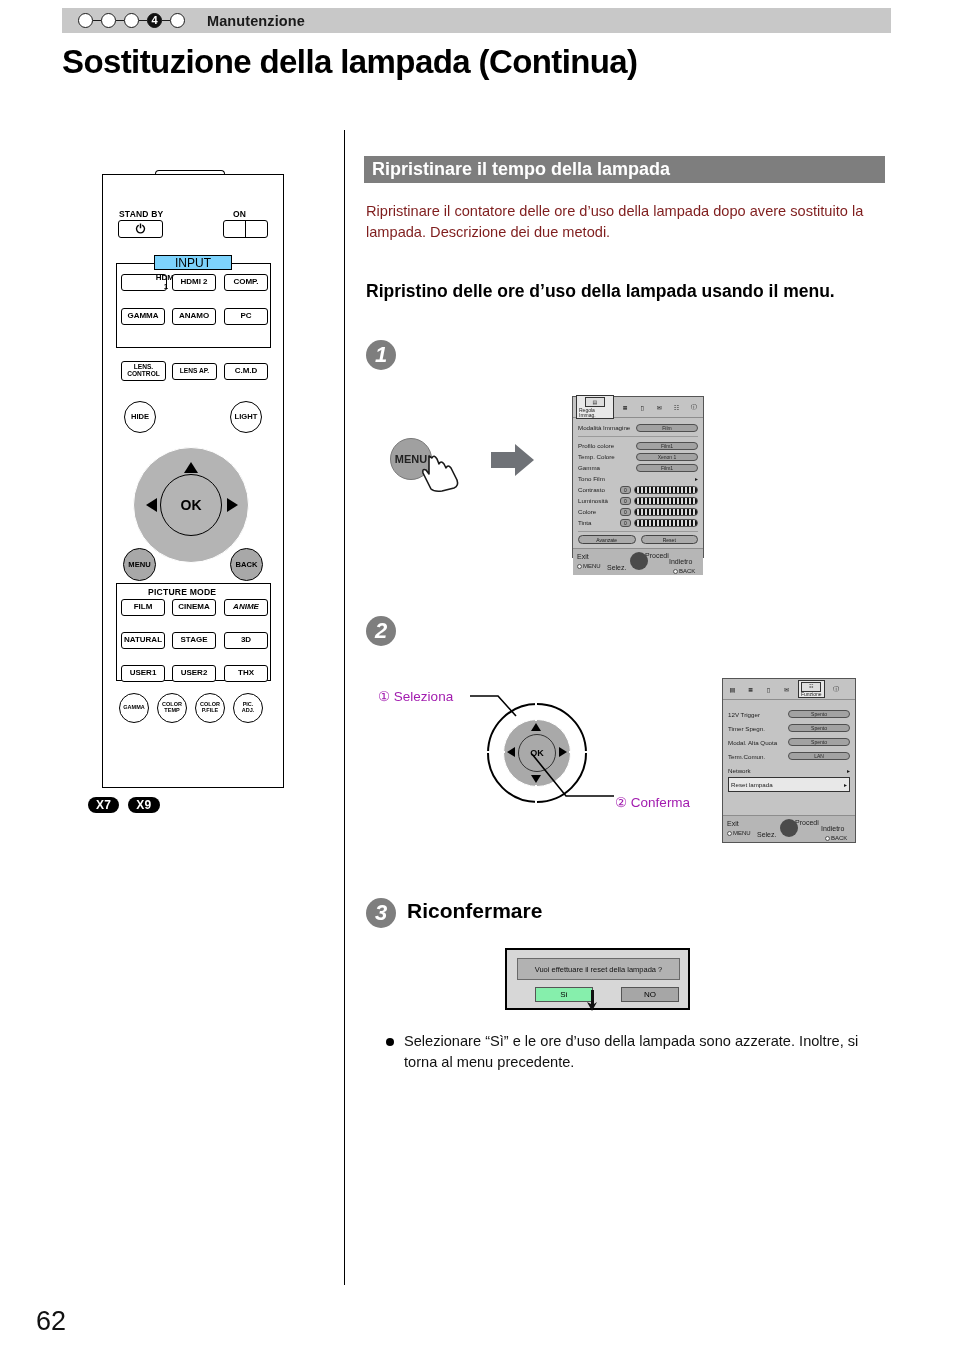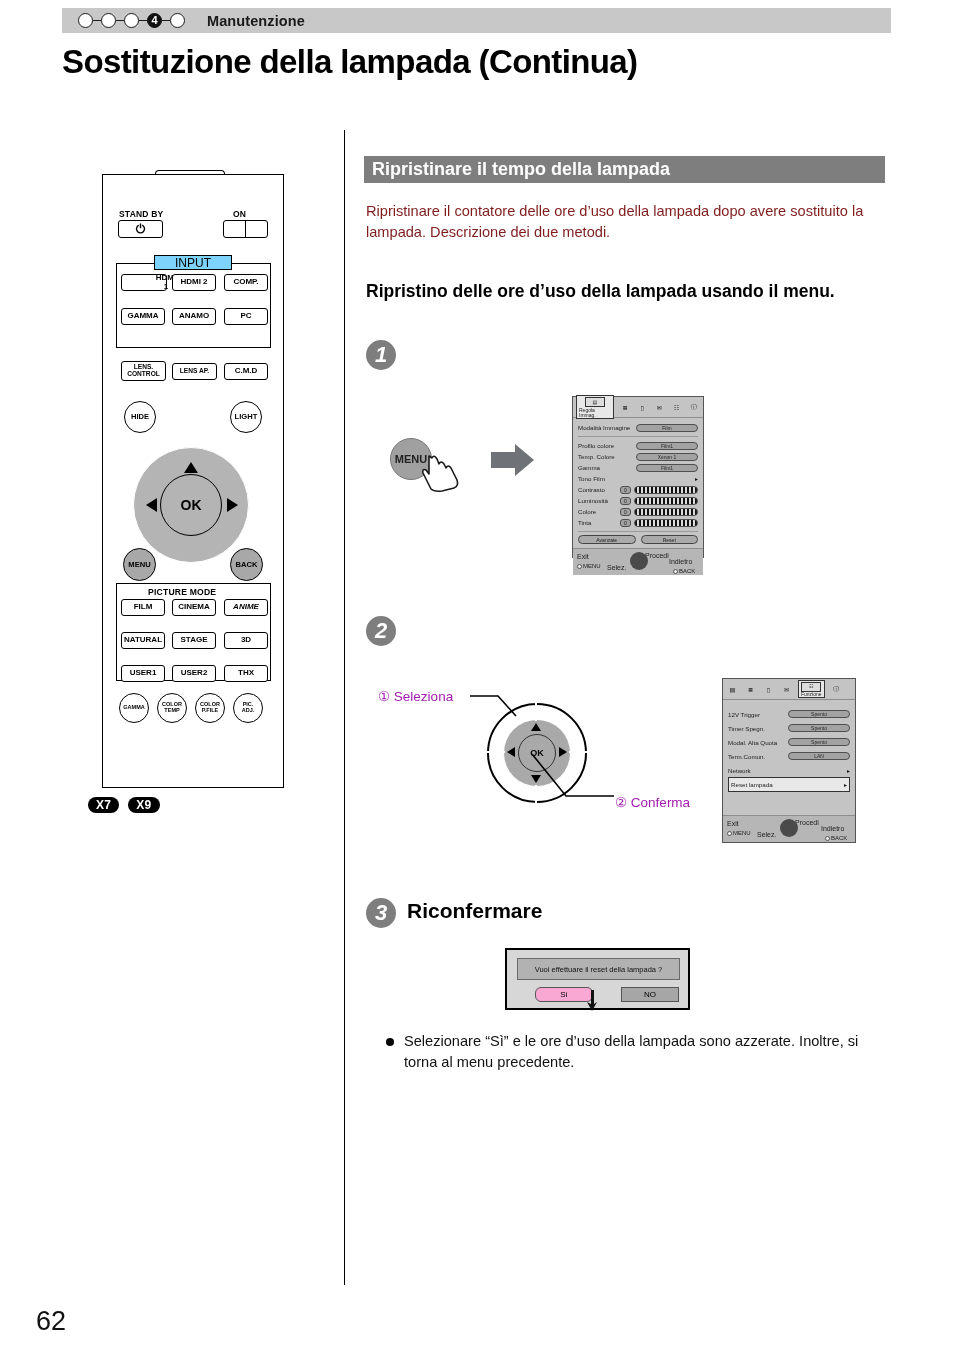--- a/index.html
+++ b/index.html
@@ -470,21 +470,21 @@
   </div>
 </div>
 
 <div class="step" style="left:366px;top:898px;width:400px;">
   <div class="step-num">3</div>
   <div class="step-text">Riconfermare</div>
 </div>
 
 <div id="confirm-dialog">
   <div id="confirm-msg">Vuoi effettuare il reset della lampada ?</div>
-  <div class="cbtn" style="left:28px;top:37px;background:#f9a8d4;border-radius:6px;">Sì</div>
+  <div class="cbtn" style="left:28px;top:37px;background:#86efac;">Sì</div>
   <div class="cbtn" style="left:114px;top:37px;background:#a6a6a6;">NO</div>
   <svg style="position:absolute;left:80px;top:40px;" width="12" height="22">
     <path d="M4 0 L4 14 L0 12 L5 21 L10 12 L7 14 L7 0 Z" fill="#111"></path>
   </svg>
 </div>
 
 <div id="note-bullet"></div>
 <div id="note">Selezionare “Sì” e le ore d’uso della lampada sono azzerate. Inoltre, si torna al menu precedente.</div>
 
 <div id="page-number">62</div>

